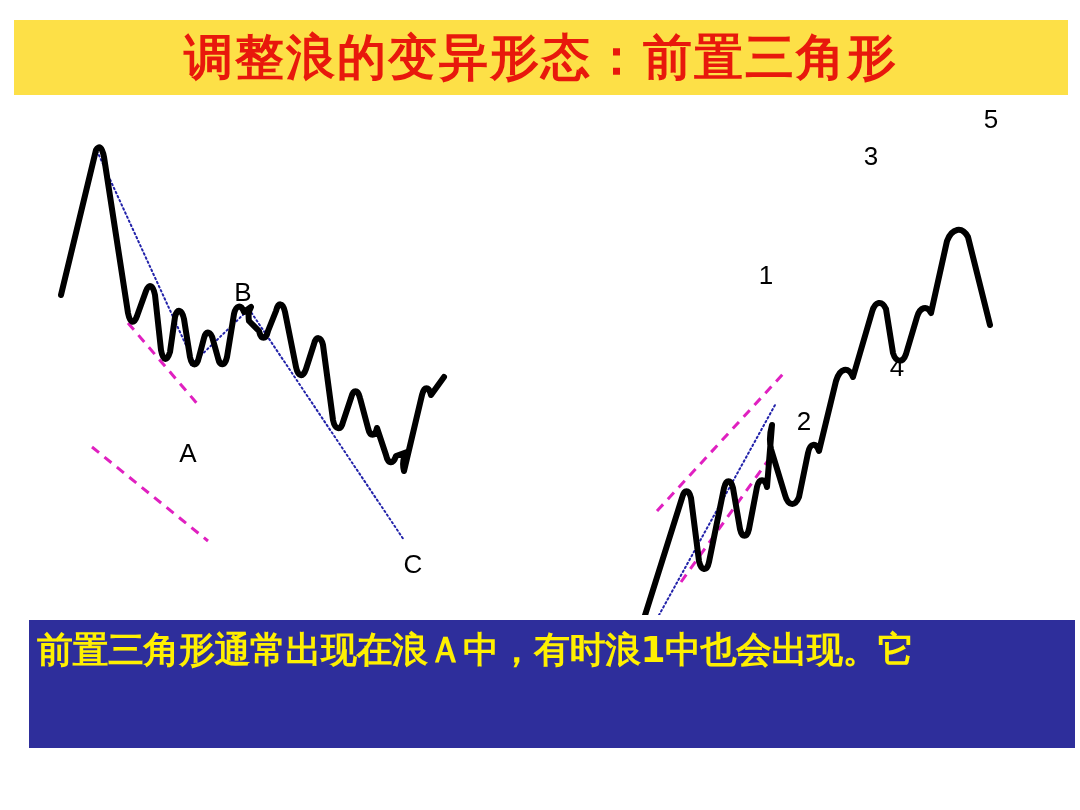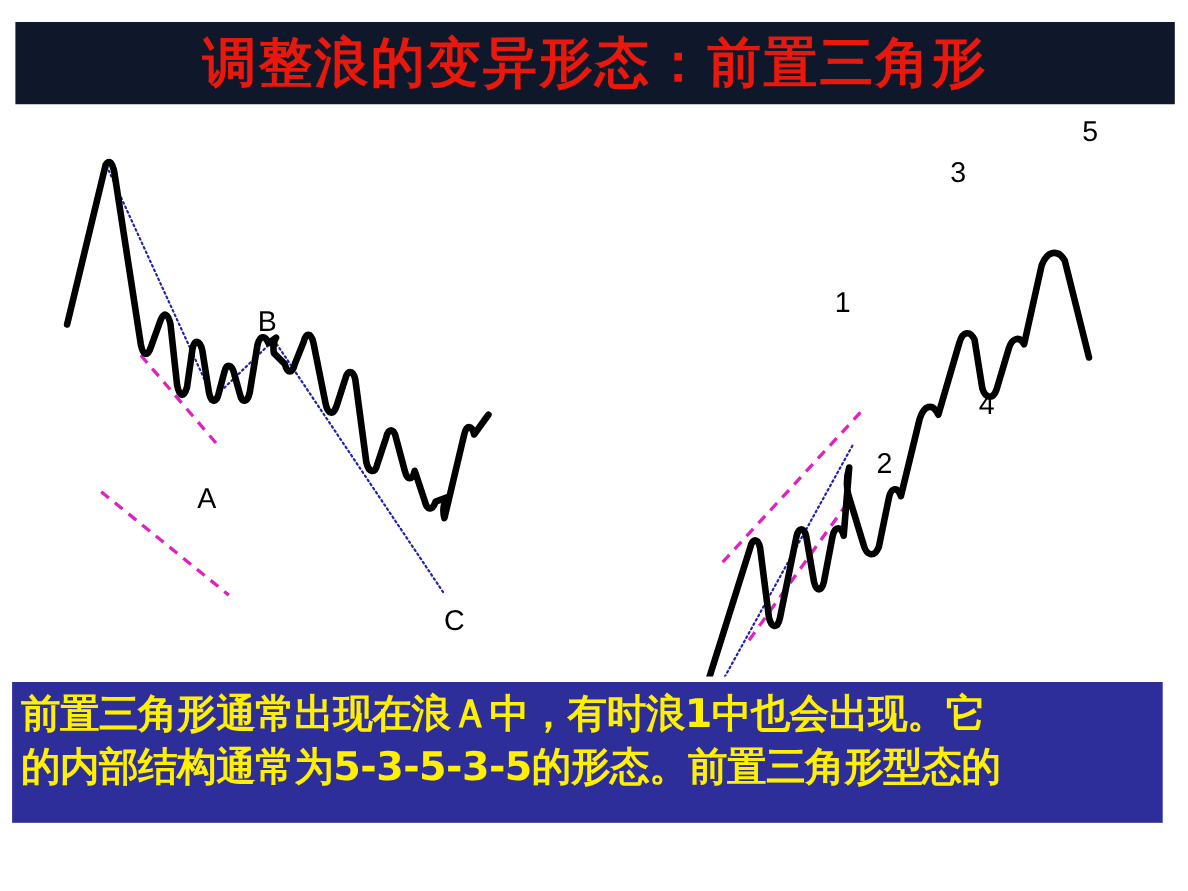--- a/index.html
+++ b/index.html
@@ -53,21 +53,21 @@
 
   .wave-label {
     font-family: "Liberation Sans", "DejaVu Sans", sans-serif;
     font-size: 26px;
     fill: #000000;
   }
 
   
   #caption-box {
     position: absolute;
-    left: 11px;
+    left: 29px;
     top: 620px;
     width: 1046px;
     height: 128px;
     background: #2E2E9B;
     box-sizing: border-box;
     padding: 6px 6px 4px 8px;
     overflow: hidden;
   }
   .caption-line {
     color: #FFF000;
@@ -75,21 +75,21 @@
     font-weight: bold;
     line-height: 48px;
     white-space: nowrap;
     font-family: "DejaVu Sans", "Liberation Sans", sans-serif;
     letter-spacing: -0.5px;
   }
 </style>
 </head>
 <body style="background: rgb(255, 255, 255);">
 
-<div id="title-banner" style="background: #0f172a;">
+<div id="title-banner" style="background: #fde047;">
   <div id="title-text" style="color: rgb(232, 24, 12);">调整浪的变异形态：前置三角形</div>
 </div>
 
 <div id="diagram-area">
   <svg id="diagram-svg" width="1080" height="520" viewBox="0 0 1080 520" xmlns="http://www.w3.org/2000/svg">
 
     <g>
 
       <line x1="97" y1="56" x2="196" y2="272" stroke="#2222AA" stroke-width="2" stroke-dasharray="1.5,3" stroke-linecap="round"></line>
 
@@ -188,14 +188,13 @@
       <text class="wave-label" x="804" y="335" text-anchor="middle" fill="#000000">2</text>
       <text class="wave-label" x="871" y="70" text-anchor="middle" fill="#000000">3</text>
       <text class="wave-label" x="897" y="281" text-anchor="middle" fill="#000000">4</text>
       <text class="wave-label" x="991" y="33" text-anchor="middle" fill="#000000">5</text>
     </g>
   </svg>
 </div>
 
 <div id="caption-box" style="background: rgb(46, 46, 155);">
   <div class="caption-line" style="color: rgb(255, 240, 0);">前置三角形通常出现在浪Ａ中，有时浪1中也会出现。它</div>
-  <div class="caption-line" style="color: rgb(255, 240, 0);">的内部结构通常为5-3-5-3-5的形态。前置三角形型态的</div>
 </div>
 
 </body></html>

